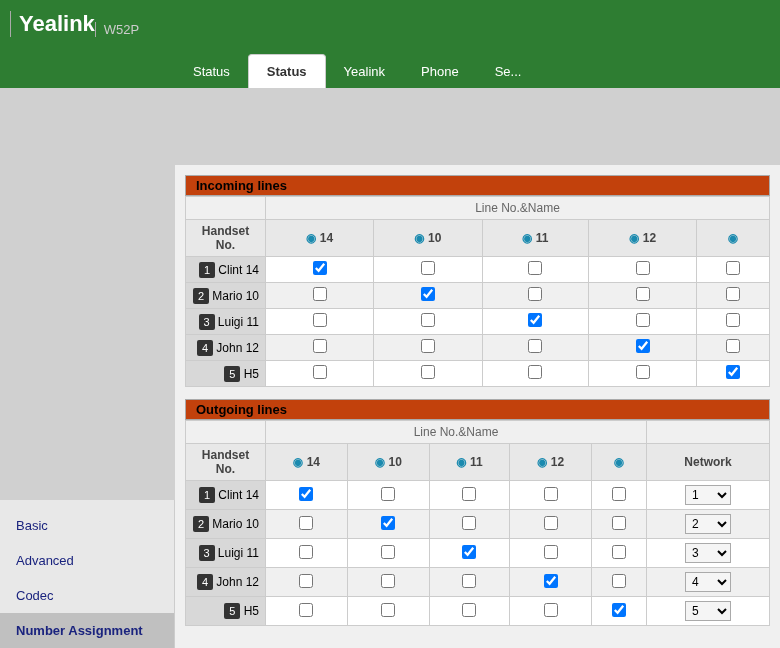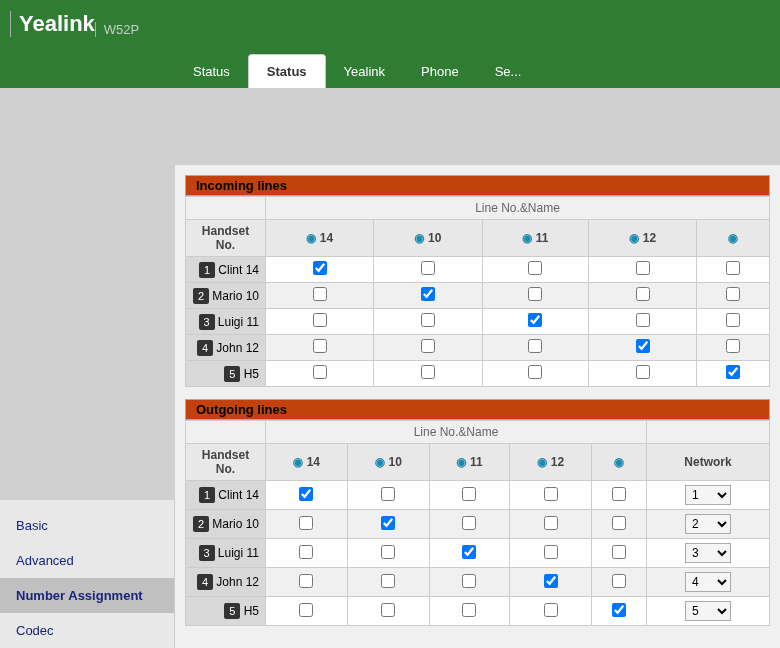--- a/index.html
+++ b/index.html
@@ -61,22 +61,22 @@
   <button class="nav-tab">Yealink</button>
   <button class="nav-tab">Phone</button>
   <button class="nav-tab">Se...</button>
 </div>
 
 <div id="layout">
 
   <div id="sidebar">
     <div class="sidebar-item">Basic</div>
     <div class="sidebar-item">Advanced</div>
+    <div class="sidebar-item">Codec</div>
     <div class="sidebar-item active">Number Assignment</div>
-    <div class="sidebar-item">Codec</div>
   </div>
 
   <div id="main">
 
     <div class="section-header">Incoming lines</div>
     <table class="data-table">
       <thead>
         <tr class="line-noname-row">
           <th style="width:80px;"></th>
           <th colspan="5">Line No.&amp;Name</th>

